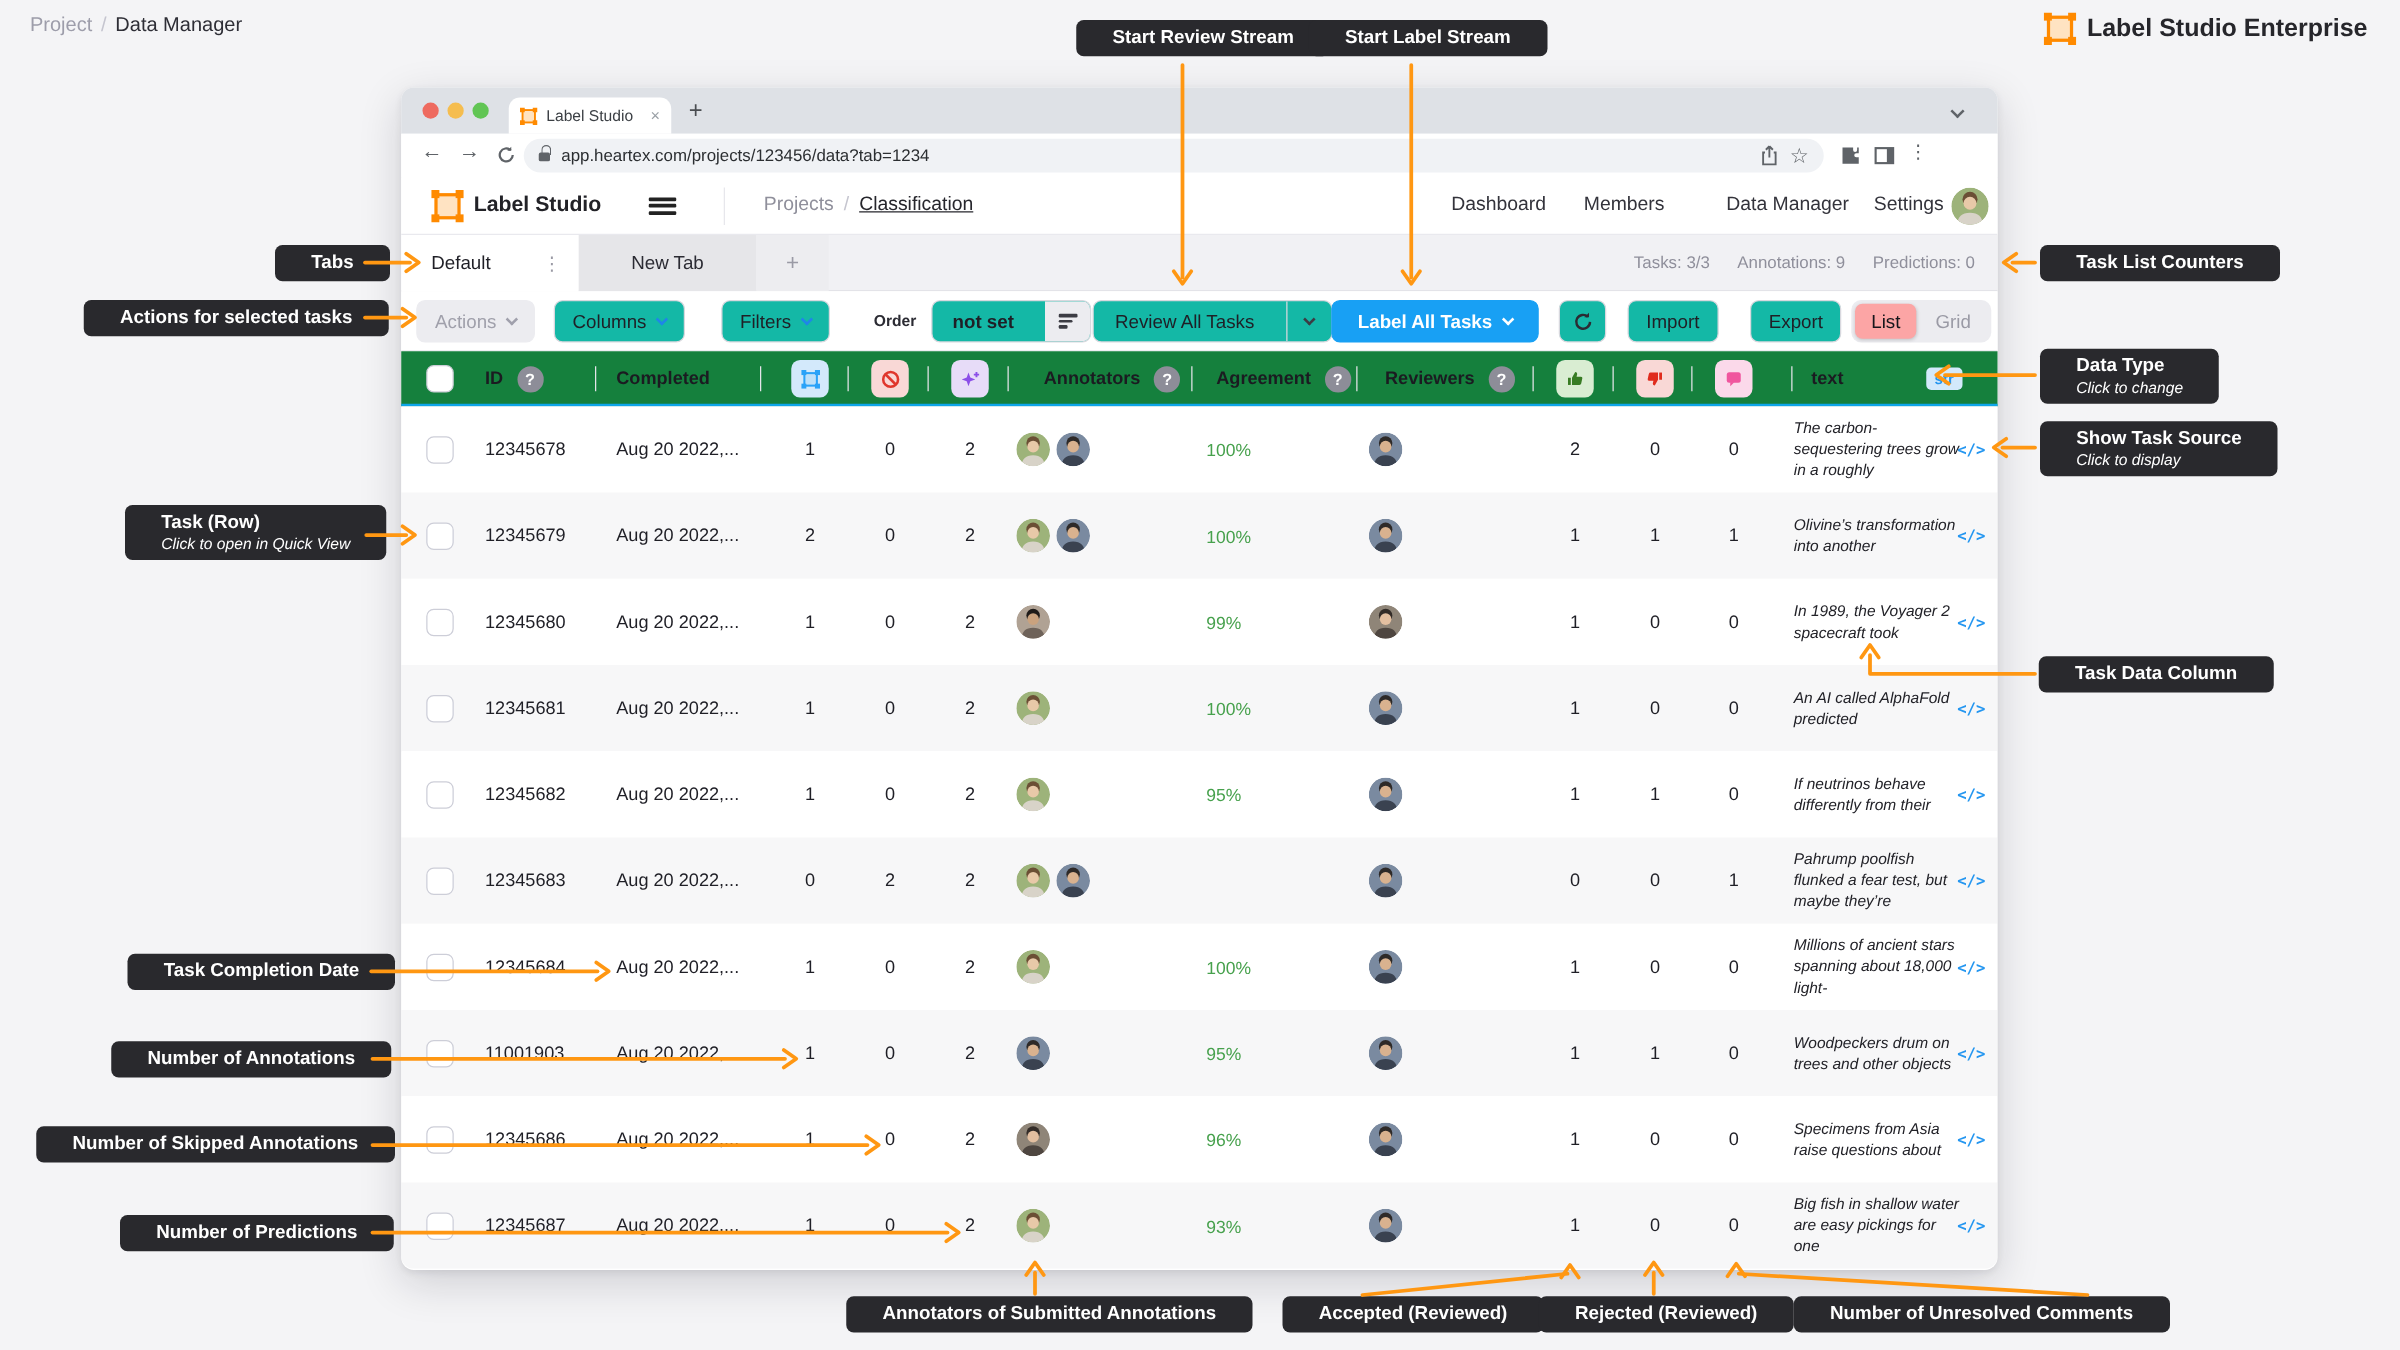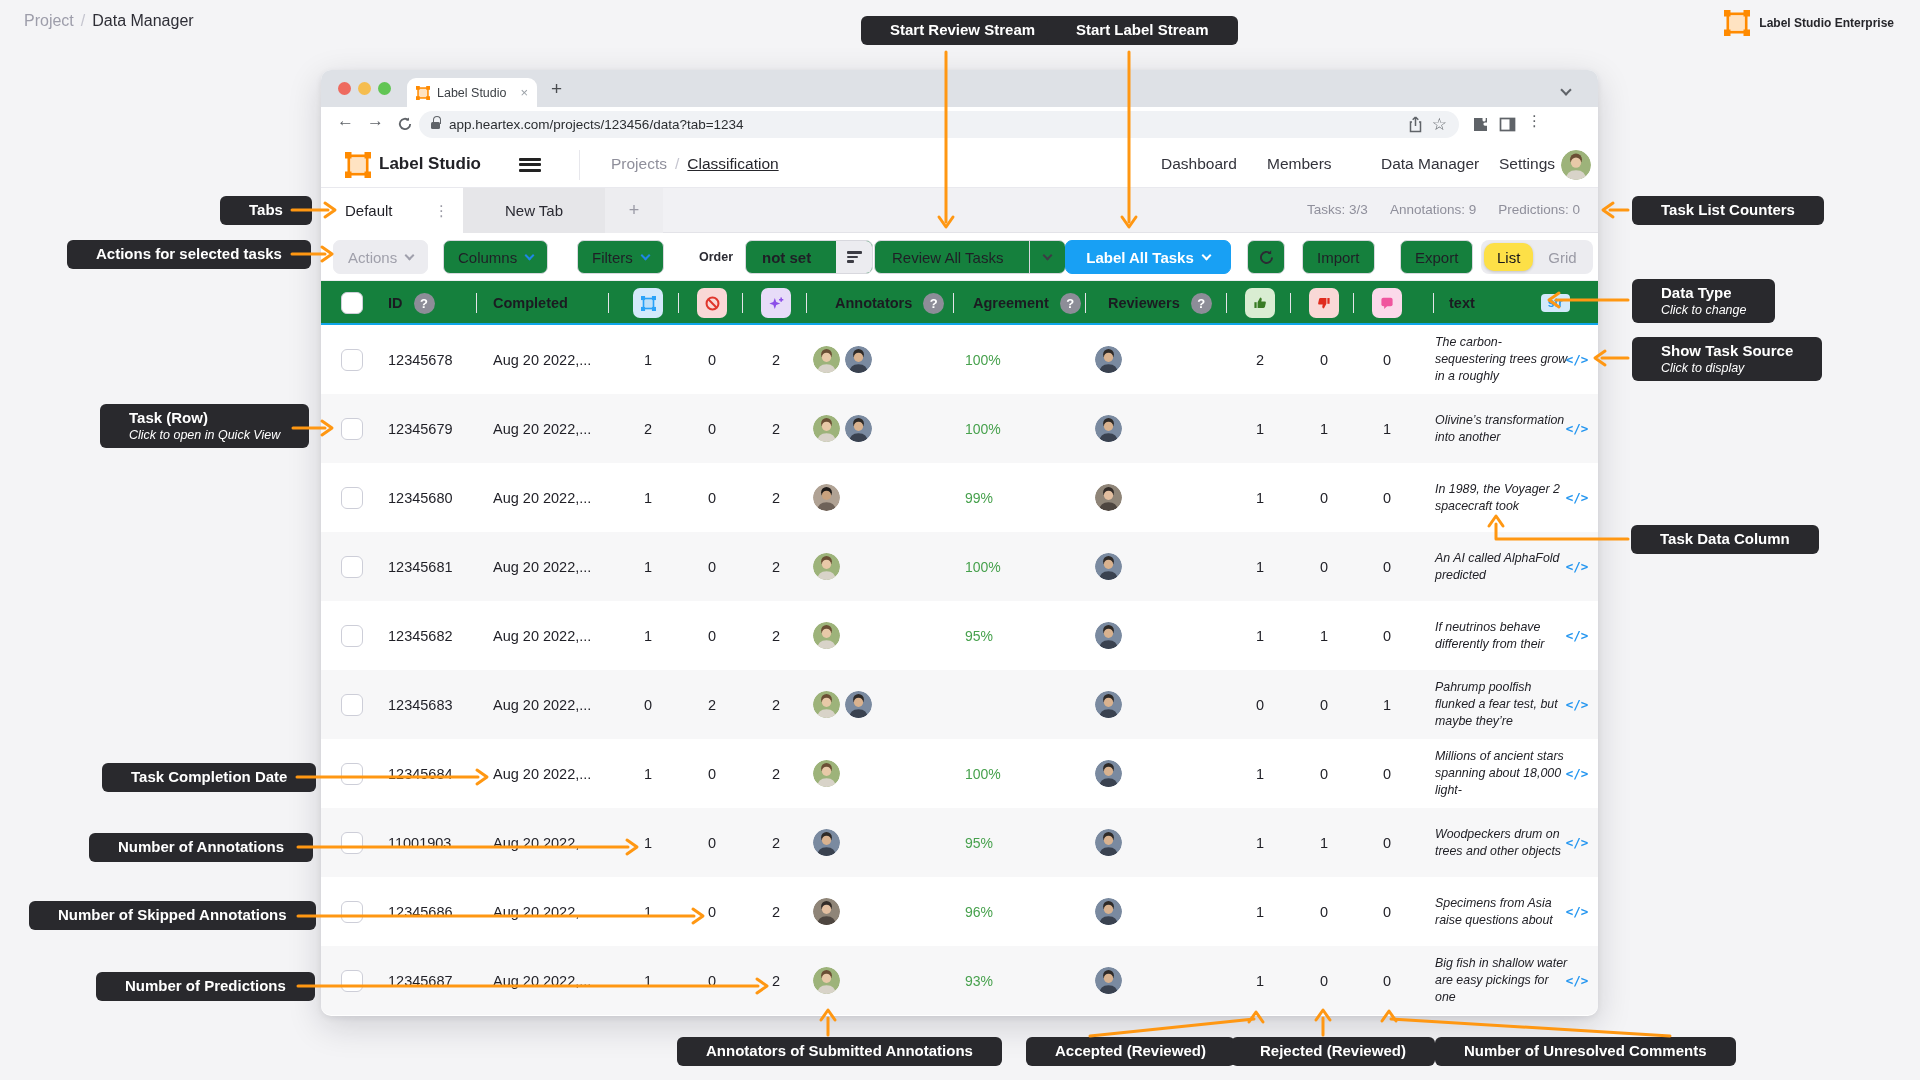--- a/index.html
+++ b/index.html
@@ -8,21 +8,21 @@
     width:1920px; height:1080px; position:relative; overflow:hidden;
     background:#f4f4f6;
     font-family:"Liberation Sans","DejaVu Sans",sans-serif;
     color:#26262c;
   }
   
   .pg-breadcrumb { position:absolute; left:24px; top:12px; font-size:16px; }
   .pg-breadcrumb .dim { color:#9d9daa; }
   .pg-breadcrumb .sep { color:#c5c5cf; margin:0 7px; }
   .pg-breadcrumb .cur { color:#2e2e36; }
-  .brand { position:absolute; right:26px; top:10px; display:flex; align-items:center; gap:9px; font-size:12px; font-weight:700; color:#26262b; }
+  .brand { position:absolute; right:26px; top:10px; display:flex; align-items:center; gap:9px; font-size:20px; font-weight:700; color:#26262b; }
 
   
   .lslogo { display:inline-block; }
 
   
   .browser { position:absolute; left:321px; top:70px; width:1277px; height:946px;
     background:#fff; border-radius:10px; box-shadow:0 10px 34px rgba(20,20,40,.16), 0 2px 6px rgba(20,20,40,.08); }
   .tabstrip { position:absolute; left:0; top:0; width:100%; height:37px; background:#dee1e6; border-radius:10px 10px 0 0; }
   .tl { position:absolute; top:12px; width:13px; height:13px; border-radius:50%; }
   .tl.r { left:17px; background:#ee6a5f; } .tl.y { left:37px; background:#f5bd4f; } .tl.g { left:57px; background:#61c554; }
@@ -57,37 +57,37 @@
   .tabsrow { position:absolute; left:0; top:118px; width:100%; height:45px; background:#f1f1f4; border-bottom:1px solid #e3e3e8; }
   .dm-tab { position:absolute; left:0; top:0; height:45px; display:flex; align-items:center; }
   .dm-tab.active { width:142px; background:#fff; padding-left:24px; font-size:15px; color:#1f1f26; }
   .dm-tab.active .kebab { margin-left:auto; margin-right:14px; color:#9a9aa5; font-size:15px; letter-spacing:0; }
   .dm-tab.newtab { left:142px; width:142px; background:#e6e6e9; justify-content:center; font-size:15px; color:#2b2b33; }
   .dm-tab.plus { left:284px; width:58px; background:#ededf0; justify-content:center; color:#9a9aa5; font-size:18px; }
   .counters { position:absolute; right:18px; top:14px; font-size:13.5px; color:#8f8f9b; display:flex; gap:22px; }
 
   
   .toolbar { position:absolute; left:0; top:163px; width:100%; height:48px; background:#fff; border-bottom:1px solid #ededf1; }
-  .tbtn { position:absolute; top:7px; height:34px; border:1px solid #d8d8de; border-radius:7px; background:#15803d;
+  .tbtn { position:absolute; top:7px; height:34px; border:1px solid #d8d8de; border-radius:7px; background:#14b8a6;
     display:flex; align-items:center; justify-content:center; gap:9px; font-size:15px; color:#1f1f26; padding:0 14px; }
   .tbtn .chev { width:7px; height:7px; margin-top:-3px; }
   .chev.blue { border-color:#1f86e8; } .chev.gray { border-color:#a0a0ac; } .chev.white { border-color:#fff; } .chev.dark { border-color:#3c3c44; }
   .tbtn.disabled { background:#ececf0; border-color:#ececf0; color:#a0a0ab; }
   .order-lbl { position:absolute; top:17px; font-size:12.5px; font-weight:700; color:#2b2b33; }
   .group { padding:0; overflow:hidden; }
   .group .seg-a { padding:0 16px; height:100%; display:flex; align-items:center; font-weight:700; }
   .group .seg-b { width:36px; height:100%; background:#ececf0; display:flex; align-items:center; justify-content:center; }
   .sorticon i { display:block; height:2.3px; background:#3c3c44; margin:2.2px 0; border-radius:1px; }
   .sorticon i:nth-child(1){width:15px;} .sorticon i:nth-child(2){width:11px;} .sorticon i:nth-child(3){width:7px;}
   .split .seg-a { font-weight:400; padding:0 17px; }
   .split .seg-c { width:36px; height:100%; border-left:1px solid #d8d8de; display:flex; align-items:center; justify-content:center; }
   .tbtn.primary { background:#18a0f4; border-color:#18a0f4; color:#fff; font-weight:700; }
   .seg-toggle { position:absolute; top:7px; height:34px; background:#ececf0; border-radius:8px; display:flex; align-items:center; padding:3px; gap:2px; }
   .seg-toggle .opt { height:28px; border-radius:6px; display:flex; align-items:center; padding:0 13px; font-size:15px; }
-  .seg-toggle .opt.on { background:#fde047; color:#16161b; box-shadow:0 1px 3px rgba(0,0,0,.18);border-radius:10px; }
+  .seg-toggle .opt.on { background:#fca5a5; color:#16161b; box-shadow:0 1px 3px rgba(0,0,0,.18); }
   .seg-toggle .opt.off { color:#9a9aa5; }
 
   
   .thead { position:absolute; left:0; top:211px; width:100%; height:44px; background:#15803d; border-bottom:2px solid #0ea5e9; font-weight:700; font-size:14.5px; color:#1b1b21; }
   .hc { position:absolute; top:0; height:44px; display:flex; align-items:center; }
   .hdiv { position:absolute; top:12px; width:1px; height:20px; background:#e4e4e9; }
   .help { width:21px; height:21px; border-radius:50%; background:#8d8d98; color:#fff; font-size:13px; font-weight:700;
     display:inline-flex; align-items:center; justify-content:center; margin-left:11px; }
   .colicon { width:30px; height:30px; border-radius:7px; display:flex; align-items:center; justify-content:center; }
   .bg-blue { background:#d3e9fb; } .bg-red { background:#f9d8d6; } .bg-purple { background:#e7dcf8; }

